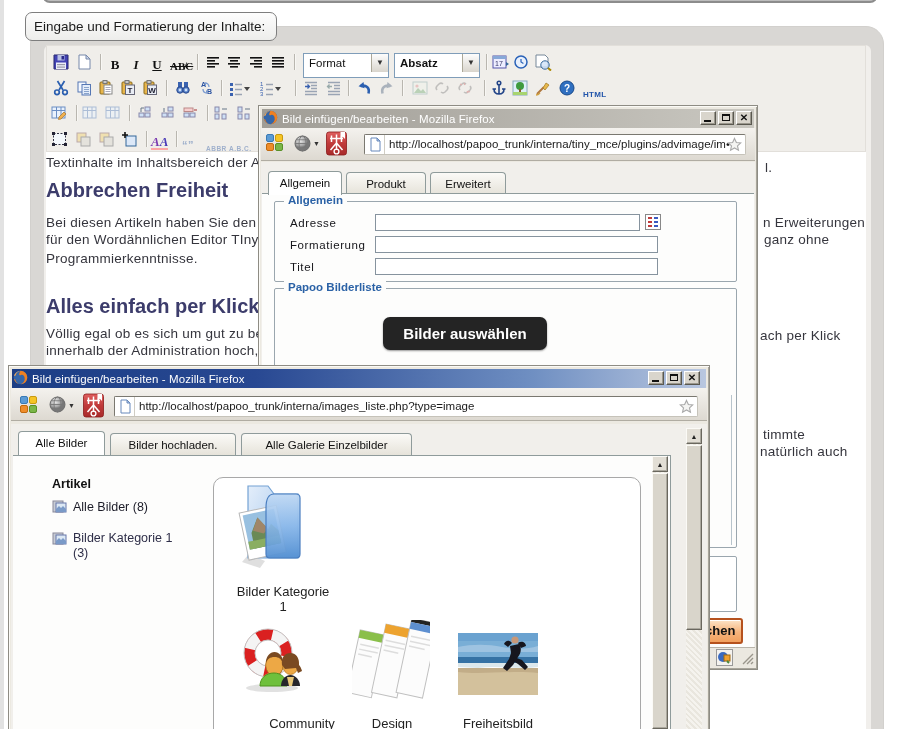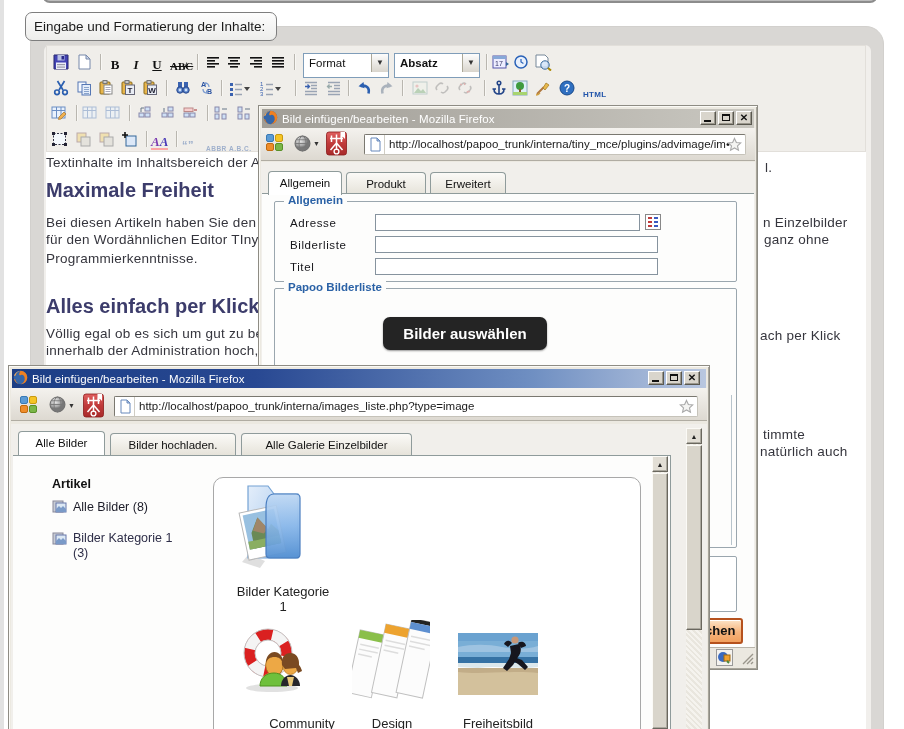--- a/index.html
+++ b/index.html
@@ -59,23 +59,23 @@
 <div id="stage">
 <div class="abs" id="leftstrip"></div>
     <div class="abs" id="card"></div>
     <div class="abs" id="cardin"></div>
     <div class="abs" id="topsliver"></div>
     <div class="abs" id="toolbararea"></div>
     <div class="abs" id="editorwhite"></div>
     <div class="abs" id="tiplabel">Eingabe und Formatierung der Inhalte:</div>
     <div class="abs etxt" style="left:46px;top:155px;">Textinhalte im Inhaltsbereich der Artikel werden hier einfach</div>
     <div class="abs etxt" style="left:765px;top:160px;">l.</div>
-    <div class="abs eh" style="left:46px;top:179px;">Maximale Freiheit</div>
+    <div class="abs eh" style="left:46px;top:179px;">Abbrechen Freiheit</div>
     <div class="abs etxt" style="left:46px;top:215px;">Bei diesen Artikeln haben Sie den vollen Zugriff auf alle Funktione</div>
-    <div class="abs etxt" style="left:763px;top:215px;">n Einzelbilder</div>
+    <div class="abs etxt" style="left:763px;top:215px;">n Erweiterungen</div>
     <div class="abs etxt" style="left:46px;top:232px;">für den Wordähnlichen Editor TInyMCE erstellen Sie Ihre Inhalte</div>
     <div class="abs etxt" style="left:764px;top:232px;">ganz ohne</div>
     <div class="abs etxt" style="left:46px;top:251px;">Programmierkenntnisse.</div>
     <div class="abs eh" style="left:46px;top:295px;">Alles einfach per Klick</div>
     <div class="abs etxt" style="left:46px;top:326px;">Völlig egal ob es sich um gut zu bedienende Funktionen handelt</div>
     <div class="abs etxt" style="left:760px;top:328px;">ach per Klick</div>
     <div class="abs etxt" style="left:46px;top:343px;">innerhalb der Administration hoch, bauen diese dann per Klick ein</div>
     <div class="abs etxt" style="left:763px;top:427px;">timmte</div>
     <div class="abs etxt" style="left:760px;top:444px;">natürlich auch</div>
     <svg class="ic" style="left:53px;top:54px" width="16" height="16" viewBox="0 0 16 16">
@@ -394,21 +394,21 @@
       <div class="hline abs" style="left:262px;top:193px;width:492px;"></div>
       <div class="fs abs" style="left:274px;top:201px;width:463px;height:81px;"></div>
       <div class="leg abs" style="left:284px;top:194px;">Allgemein</div>
       <div class="flabel abs" style="left:290px;top:217px;">Adresse</div>
       <div class="finput abs" style="left:375px;top:214px;width:265px;"></div>
       <svg class="ic" style="left:645px;top:214px" width="16" height="16" viewBox="0 0 16 16">
         <rect x="0.5" y="0.5" width="15" height="15" fill="#fff" stroke="#888"></rect>
         <path d="M3 4h4M3 8h4M3 12h4" stroke="#c03a3a" stroke-width="2"></path>
         <path d="M9 4h4M9 8h4M9 12h4" stroke="#3a5ac0" stroke-width="2"></path>
       </svg>
-      <div class="flabel abs" style="left:290px;top:239px;">Bilderliste</div>
+      <div class="flabel abs" style="left:290px;top:239px;">Formatierung</div>
       <div class="finput abs" style="left:375px;top:236px;width:283px;"></div>
       <div class="flabel abs" style="left:290px;top:261px;">Titel</div>
       <div class="finput abs" style="left:375px;top:258px;width:283px;"></div>
       <div class="fs abs" style="left:274px;top:288px;width:463px;height:260px;"></div>
       <div class="leg abs" style="left:284px;top:281px;">Papoo Bilderliste</div>
       <div class="abs" style="left:383px;top:317px;width:164px;height:33px;background:#242424;border-radius:7px;color:#fff;font-weight:bold;font-size:15px;text-align:center;line-height:33px;box-shadow:0 1px 2px rgba(0,0,0,0.4);">Bilder auswählen</div>
       <div class="fs abs" style="left:274px;top:556px;width:463px;height:56px;background:#fff;"></div>
       <div class="vline abs" style="left:731px;top:395px;height:150px;background:#b8c4cc;"></div>
       <div class="abs" style="left:660px;top:618px;width:83px;height:26px;border:2px solid #b5511d;border-radius:3px;background:linear-gradient(#fde4c8,#f7b47c 55%,#f2a05e);font-size:13px;font-weight:bold;color:#111;text-align:center;line-height:22px;box-shadow:inset 0 1px 0 #fff;">Abbrechen</div>
       <div class="abs" style="left:261px;top:647px;width:494px;height:20px;background:#ebe8e0;border-top:1px solid #b8b4aa;"></div>

